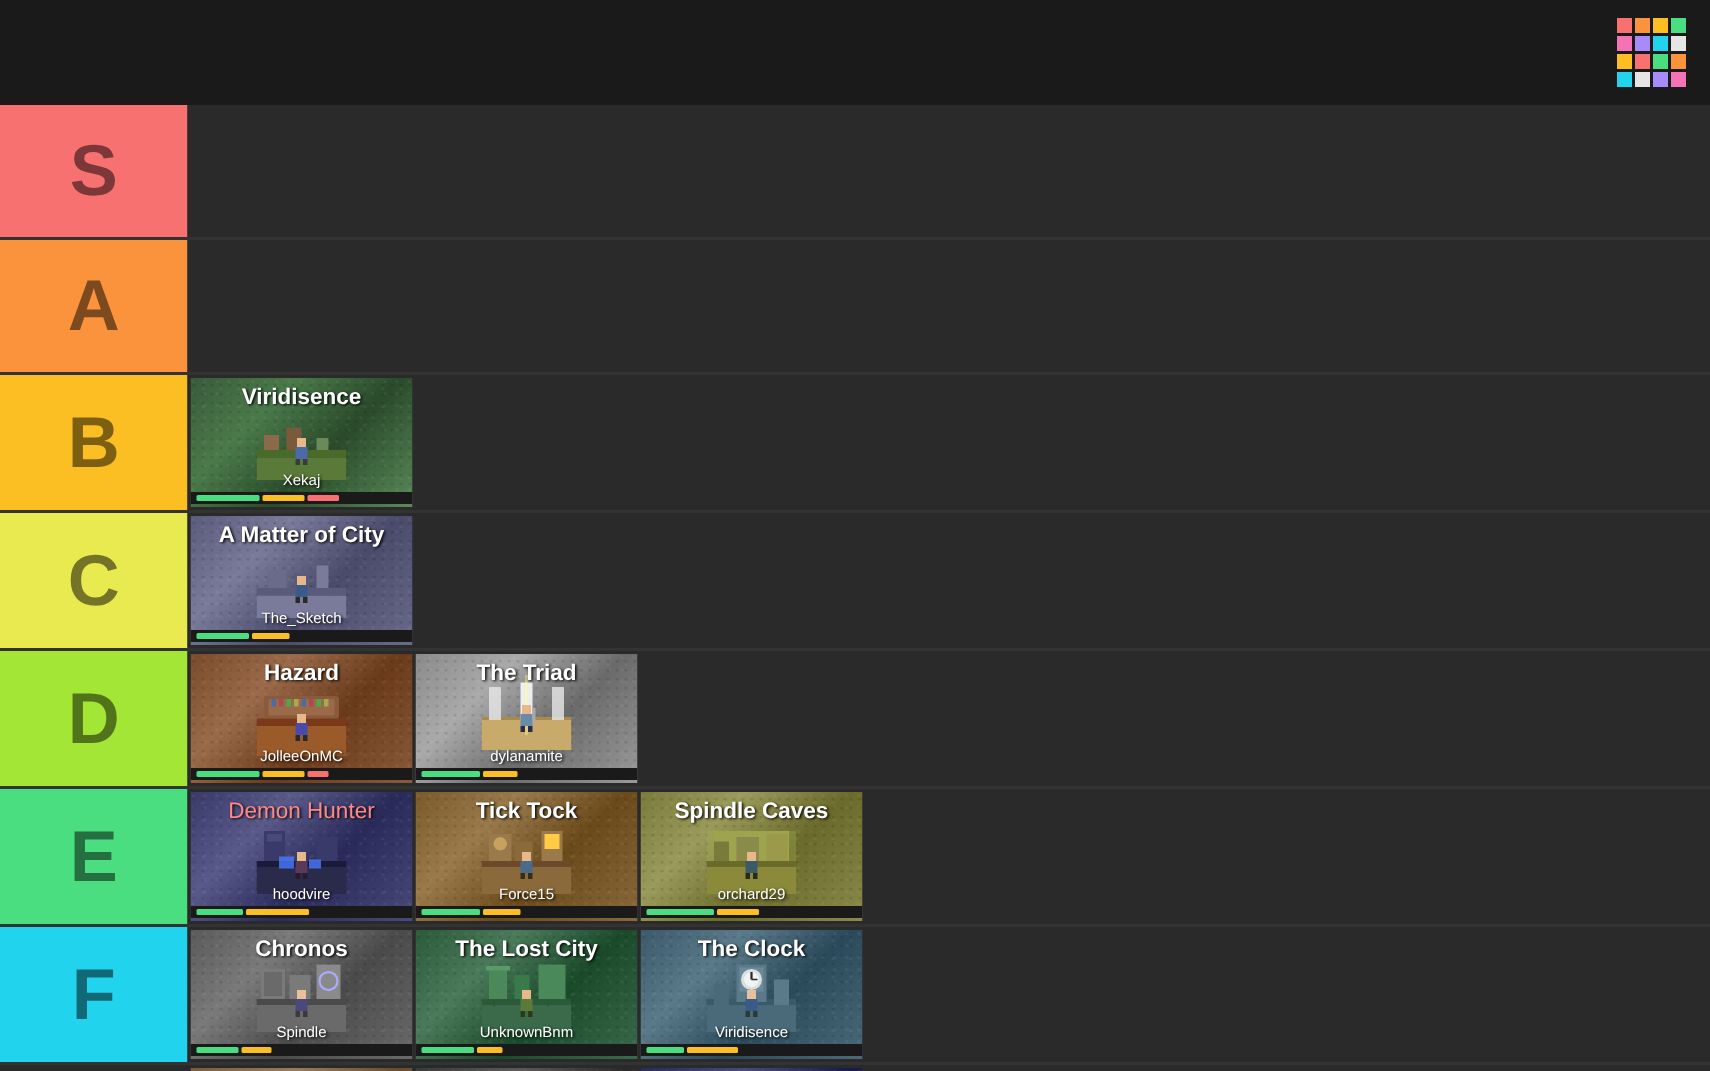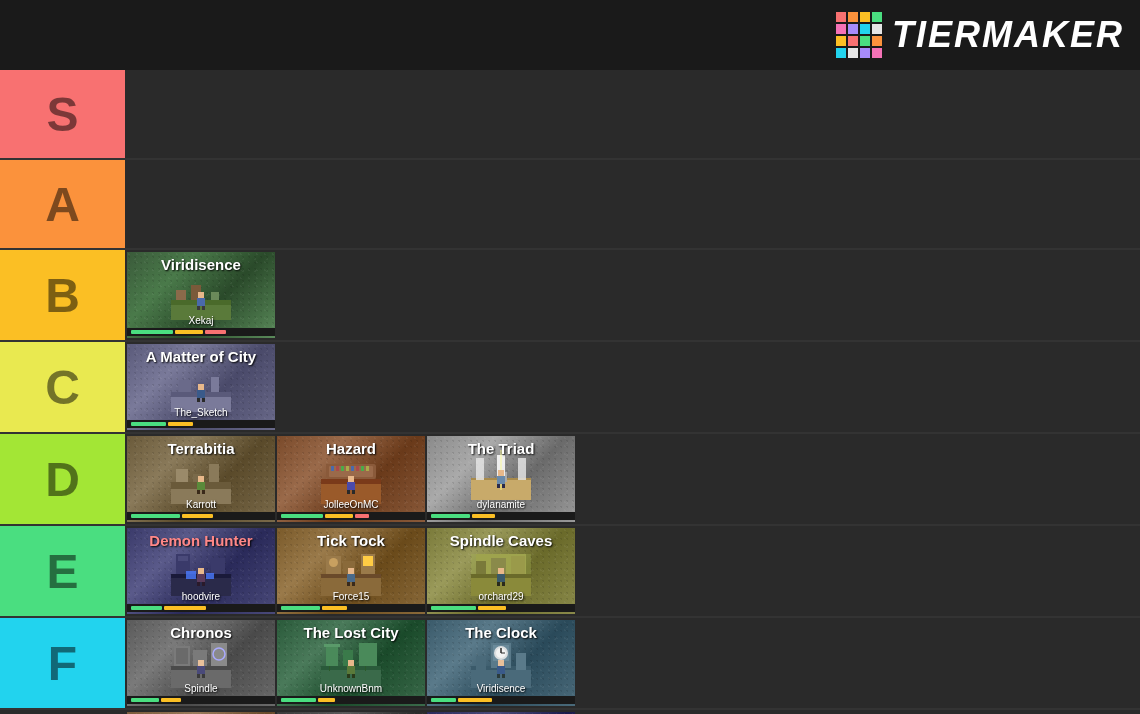--- a/index.html
+++ b/index.html
@@ -187,21 +187,20 @@
       <span style="background:#e5e5e5"></span>
       <span style="background:#fbbf24"></span>
       <span style="background:#f87171"></span>
       <span style="background:#4ade80"></span>
       <span style="background:#fb923c"></span>
       <span style="background:#22d3ee"></span>
       <span style="background:#e5e5e5"></span>
       <span style="background:#a78bfa"></span>
       <span style="background:#f472b6"></span>
     </div>
-    <div class="logo-text">TiERMAKER</div>
   </div>
 </div>
 
 <div>
 
   <div class="tier-row tier-s">
     <div class="tier-label">S</div>
     <div class="tier-content"></div>
   </div>
 
@@ -268,42 +267,20 @@
             <div style="width:18%;height:4px;background:#fbbf24;border-radius:1px"></div>
           </div>
         </div>
       </div>
     </div>
   </div>
 
   <div class="tier-row tier-d">
     <div class="tier-label">D</div>
     <div class="tier-content">
-      <div class="tier-card">
-        <div class="card-bg mc-bg-terrabitia">
-          <div class="pixel-overlay"></div>
-          <div class="card-title">Terrabitia</div>
-          <svg style="position:absolute;top:18px;left:50%;transform:translateX(-50%)" width="60" height="50" viewBox="0 0 60 50">
-            <rect x="0" y="35" width="60" height="15" fill="#8a7a5a"></rect>
-            <rect x="0" y="28" width="60" height="7" fill="#6a5a3a"></rect>
-            <rect x="5" y="15" width="12" height="13" fill="#9a8a6a"></rect>
-            <rect x="22" y="20" width="8" height="8" fill="#7a6a4a"></rect>
-            <rect x="38" y="10" width="10" height="18" fill="#8a7a5a"></rect>
-            <rect x="27" y="22" width="6" height="6" fill="#e8b88a"></rect>
-            <rect x="26" y="28" width="8" height="8" fill="#5a8a3a"></rect>
-            <rect x="26" y="36" width="3" height="4" fill="#3a2a1a"></rect>
-            <rect x="31" y="36" width="3" height="4" fill="#3a2a1a"></rect>
-          </svg>
-          <div class="card-author">Karrott</div>
-          <div style="position:absolute;bottom:2px;left:0;right:0;height:8px;background:#1a1a1a;display:flex;align-items:center;padding:0 4px;gap:2px">
-            <div style="width:35%;height:4px;background:#4ade80;border-radius:1px"></div>
-            <div style="width:22%;height:4px;background:#fbbf24;border-radius:1px"></div>
-          </div>
-        </div>
-      </div>
       <div class="tier-card">
         <div class="card-bg mc-bg-hazard">
           <div class="pixel-overlay"></div>
           <div class="card-title">Hazard</div>
           <svg style="position:absolute;top:18px;left:50%;transform:translateX(-50%)" width="60" height="50" viewBox="0 0 60 50">
             <rect x="0" y="30" width="60" height="20" fill="#9a5a2a"></rect>
             <rect x="0" y="25" width="60" height="5" fill="#7a3a1a"></rect>
 
             <rect x="5" y="10" width="50" height="15" fill="#8a5a3a" rx="2"></rect>
             <rect x="8" y="12" width="44" height="11" fill="#9a6a4a" rx="1"></rect>
@@ -359,21 +336,21 @@
       </div>
     </div>
   </div>
 
   <div class="tier-row tier-e">
     <div class="tier-label">E</div>
     <div class="tier-content">
       <div class="tier-card">
         <div class="card-bg mc-bg-demonhunter">
           <div class="pixel-overlay"></div>
-          <div class="card-title" style="color:#ff8888;font-weight:700">Demon Hunter</div>
+          <div class="card-title" style="color:#ff8888;font-weight:400">Demon Hunter</div>
           <svg style="position:absolute;top:18px;left:50%;transform:translateX(-50%)" width="60" height="50" viewBox="0 0 60 50">
             <rect x="0" y="32" width="60" height="18" fill="#2a2a4a"></rect>
             <rect x="0" y="28" width="60" height="4" fill="#1a1a3a"></rect>
 
             <rect x="5" y="8" width="14" height="20" fill="#3a3a6a"></rect>
             <rect x="7" y="10" width="10" height="5" fill="#4a4a7a"></rect>
             <rect x="40" y="12" width="14" height="16" fill="#3a3a6a"></rect>
 
             <rect x="15" y="25" width="10" height="8" fill="#4a7aff" opacity="0.8"></rect>
             <rect x="35" y="27" width="8" height="6" fill="#4a7aff" opacity="0.8"></rect>

